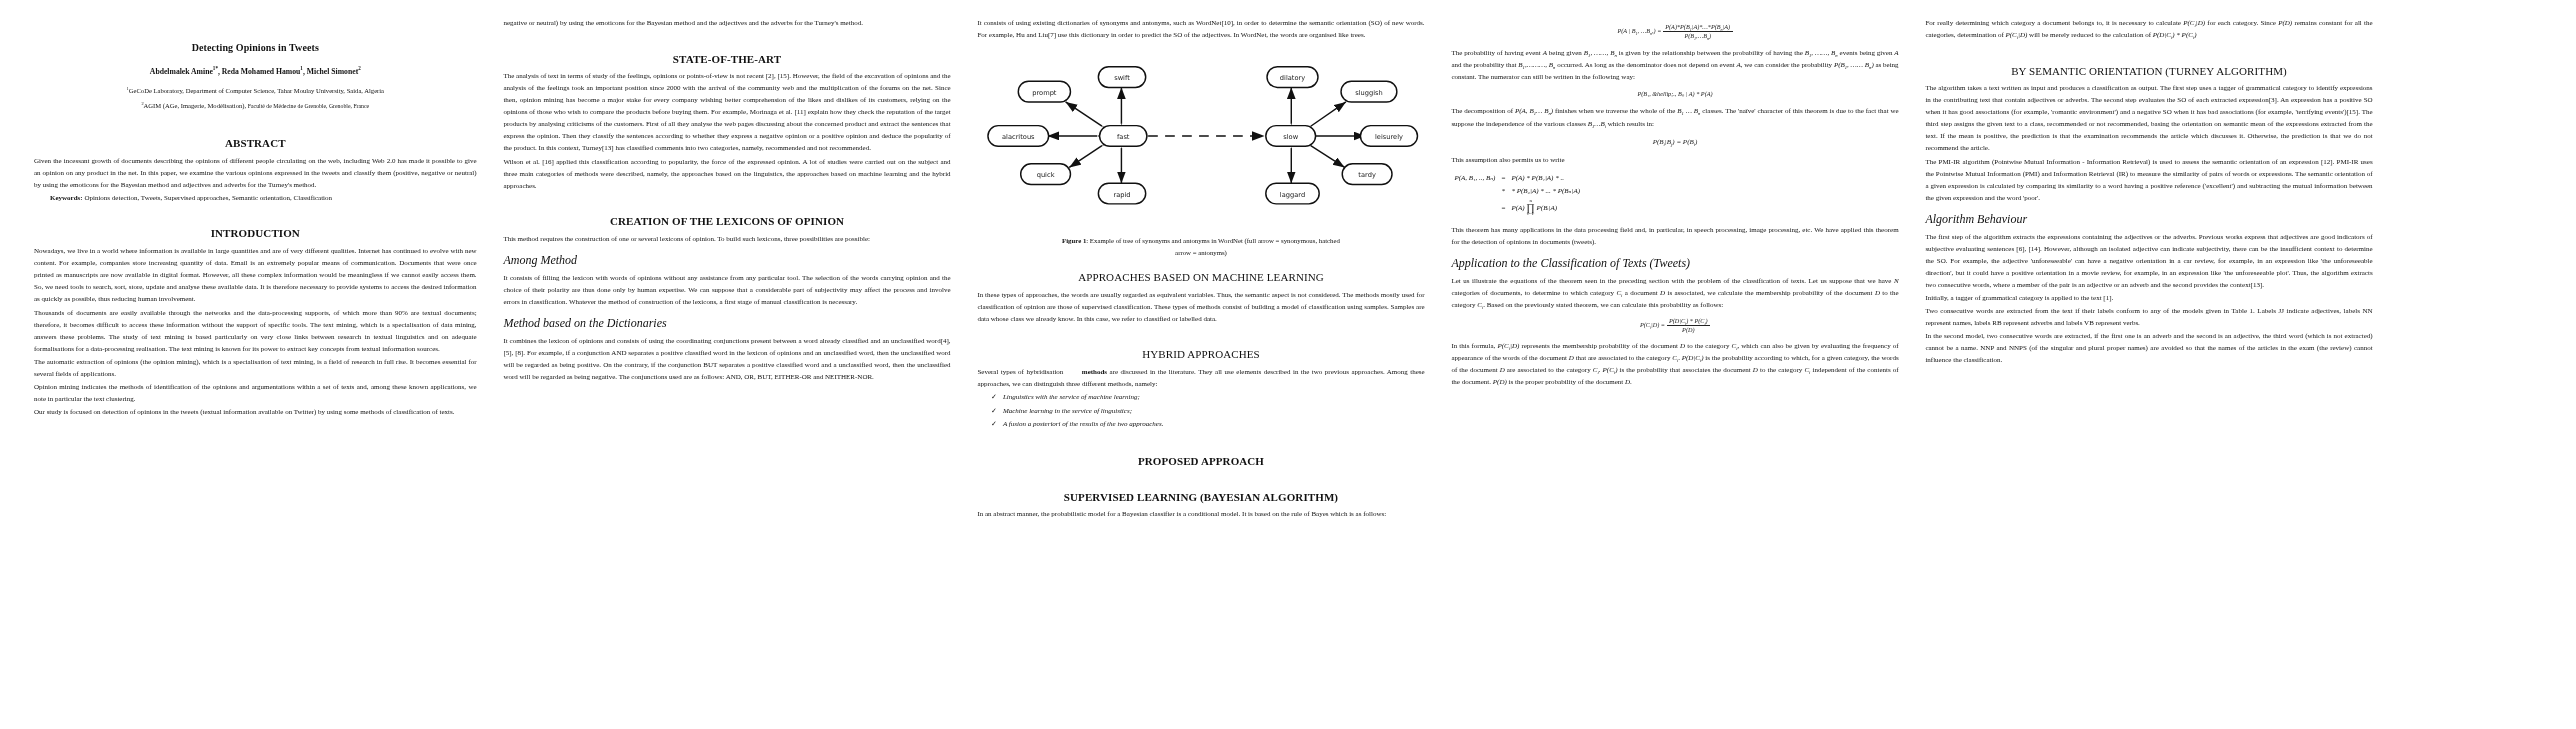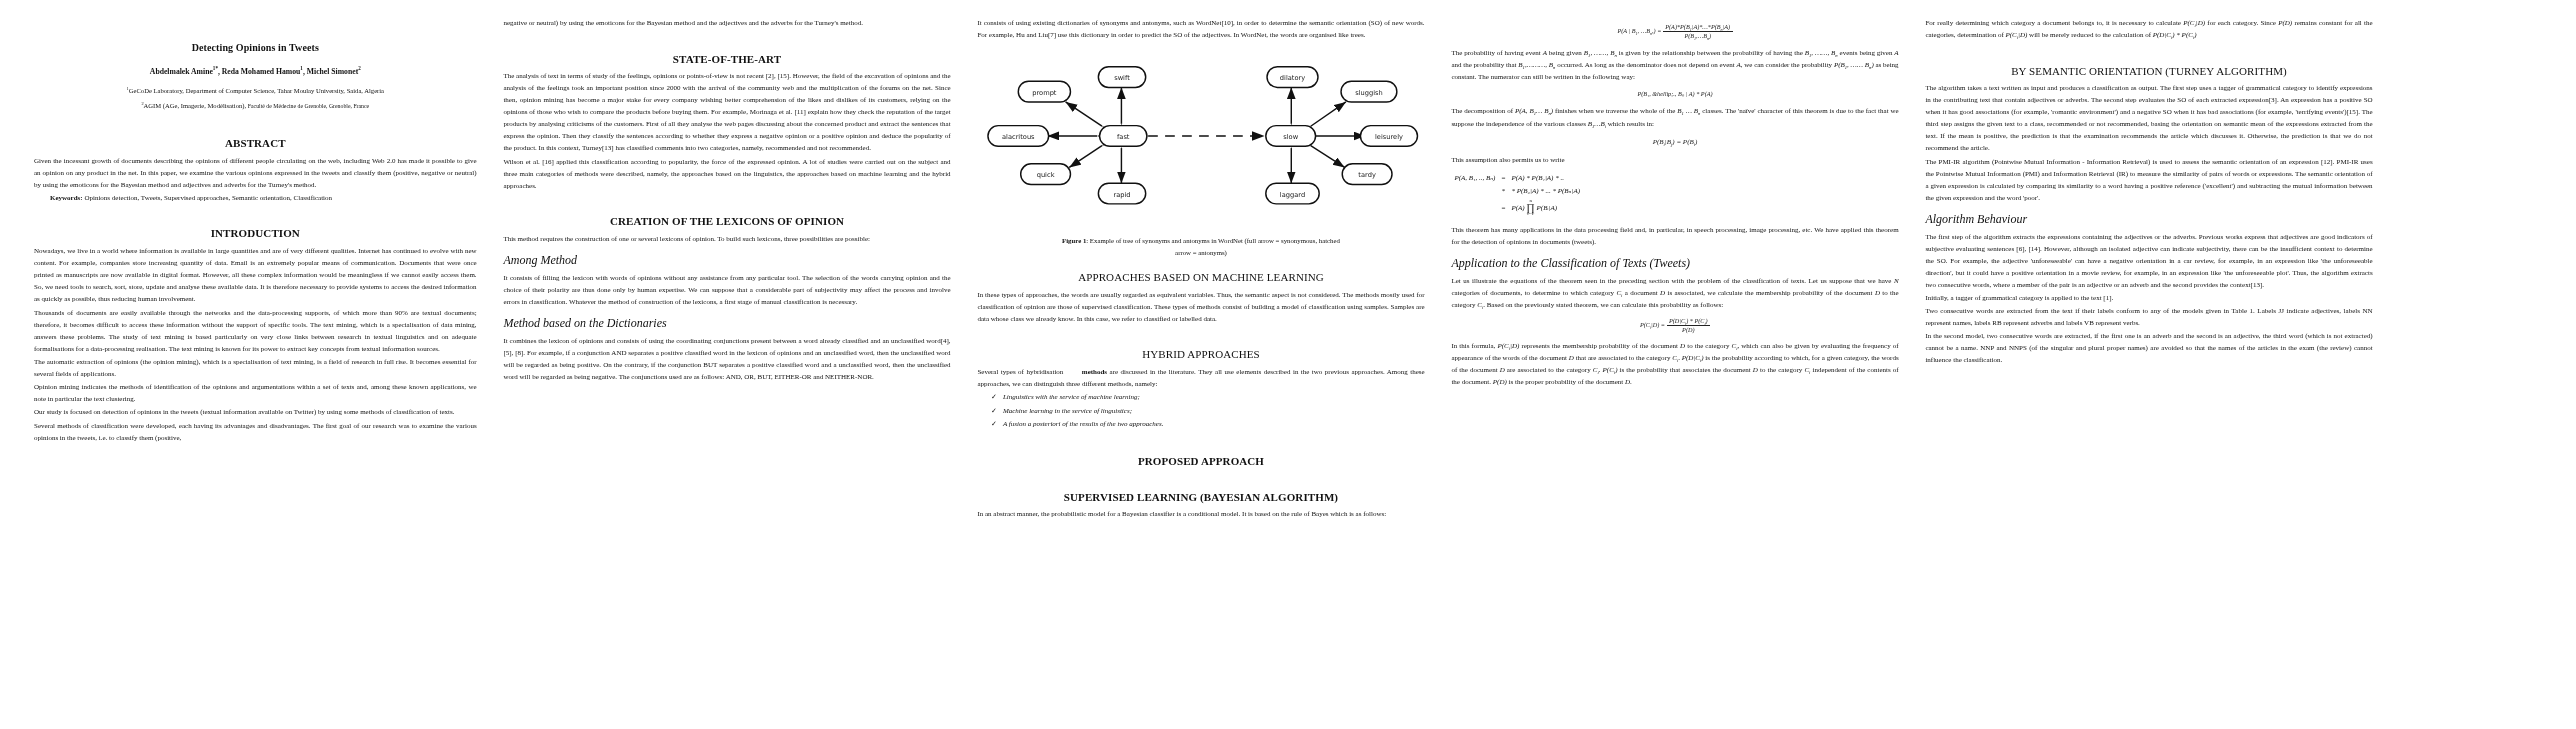--- a/index.html
+++ b/index.html
@@ -96,21 +96,20 @@
     <p>Given the incessant growth of documents describing the opinions of different people circulating on the web, including Web 2.0 has made it possible to give an opinion on any product in the net. In this paper, we examine the various opinions expressed in the tweets and classify them (positive, negative or neutral) by using the emoticons for the Bayesian method and adjectives and adverbs for the Turney's method.</p>
     <p><b>Keywords:</b> <span>Opinions detection, Tweets, Supervised approaches, Semantic orientation, Classification</span></p>
 
     <div class="gap"></div>
     <div class="sechead">INTRODUCTION</div>
     <p>Nowadays, we live in a world where information is available in large quantities and are of very different qualities. Internet has continued to evolve with new content. For example, companies store increasing quantity of data. Email is an extremely popular means of communication. Documents that were once printed as manuscripts are now available in digital format. However, all these complex information would be meaningless if we cannot easily access them. So, we need tools to search, sort, store, update and analyse these available data. It is therefore necessary to provide systems to access the desired information as quickly as possible, thus reducing human involvement.</p>
     <p>Thousands of documents are easily available through the networks and the data-processing supports, of which more than 90% are textual documents; therefore, it becomes difficult to access these information without the support of specific tools. The text mining, which is a specialisation of data mining, answers these problems. The study of text mining is based particularly on very close links between research in textual linguistics and on adequate formalisations for a data-processing realisation. The text mining is known for its power to extract key concepts from textual information sources.</p>
     <p>The automatic extraction of opinions (the opinion mining), which is a specialisation of text mining, is a field of research in full rise. It becomes essential for several fields of applications.</p>
     <p>Opinion mining indicates the methods of identification of the opinions and argumentations within a set of texts and, among these known applications, we note in particular the text clustering.</p>
     <p>Our study is focused on detection of opinions in the tweets (textual information available on Twitter) by using some methods of classification of texts.</p>
-    <p>Several methods of classification were developed, each having its advantages and disadvantages. The first goal of our research was to examine the various opinions in the tweets, i.e. to classify them (positive,</p>
   </div>
 
   <div class="col c2">
     <p>negative or neutral) by using the emoticons for the Bayesian method and the adjectives and the adverbs for the Turney's method.</p>
 
     <div class="gap"></div>
     <div class="sechead">STATE-OF-THE-ART</div>
     <p>The analysis of text in terms of study of the feelings, opinions or points-of-view is not recent [2], [15]. However, the field of the excavation of opinions and the analysis of the feelings took an important position since 2000 with the arrival of the community web and the multiplication of the forums on the net. Since then, opinion mining has become a major stake for every company wishing better comprehension of the likes and dislikes of its customers, relying on the opinions of those who wish to compare the products before buying them. For example, Morinaga et al. [11] explain how they check the reputation of the target products by analysing criticisms of the customers. First of all they analyse the web pages discussing about the concerned product and extract the sentences that express the opinion. Then they classify the sentences according to whether they express a negative opinion or a positive opinion and deduce the popularity of the product. In this context, Turney[13] has classified comments into two categories, namely, recommended and not recommended.</p>
     <p>Wilson et al. [16] applied this classification according to popularity, the force of the expressed opinion. A lot of studies were carried out on the subject and three main categories of methods were described, namely, the approaches based on the linguistics, the approaches based on machine learning and the hybrid approaches.</p>
 

